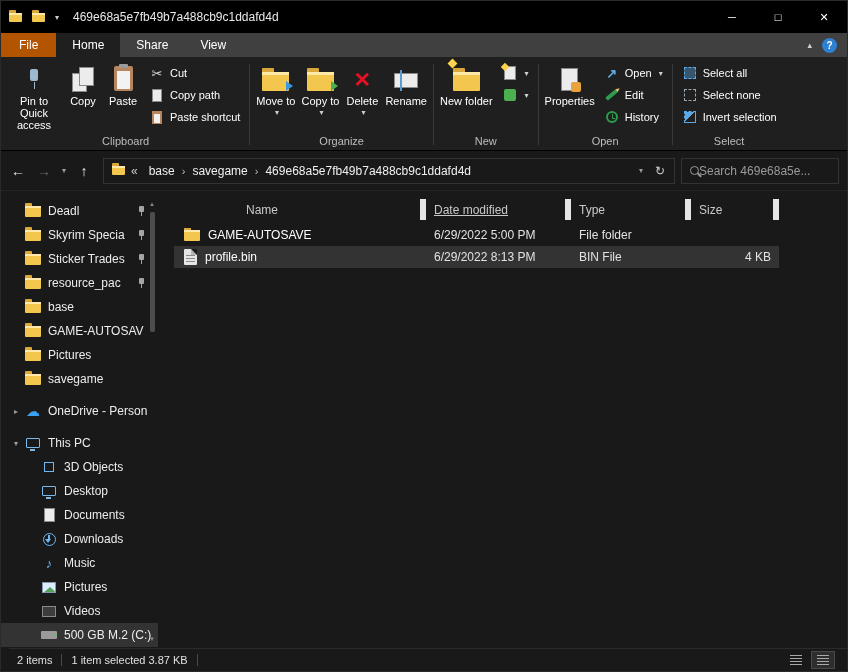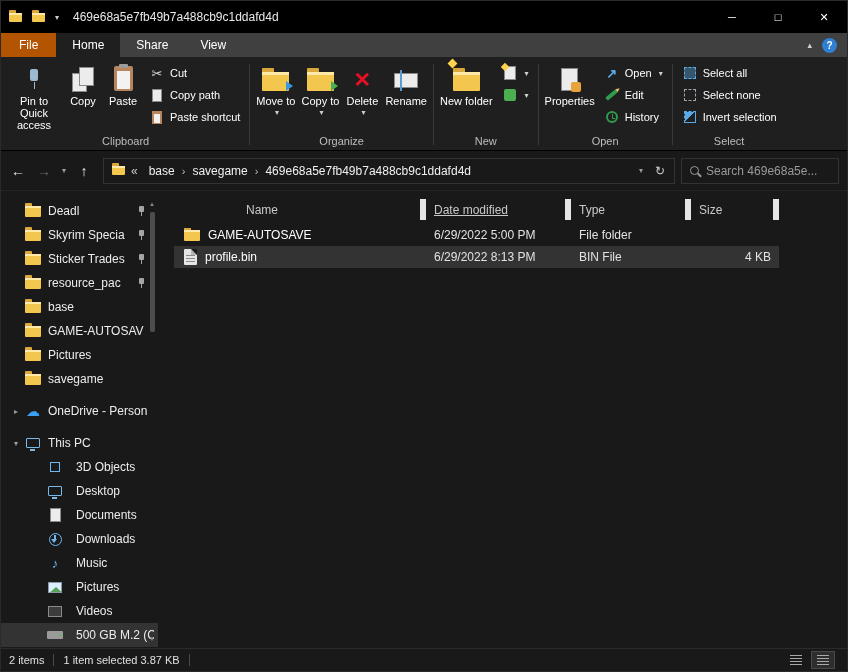--- a/index.html
+++ b/index.html
@@ -86,36 +86,36 @@
   .nav-btn { width:26px; height:26px; display:flex; align-items:center; justify-content:center; font-size:14px; color:#e8e8e8; flex:0 0 auto; }
   .nav-btn.dim { color:#6a6a6a; }
   .nav-btn.tiny { width:14px; font-size:8px; color:#9a9a9a; }
   .address-box { flex:1; height:26px; border:1px solid #333; background:#191919; display:flex; align-items:center; padding:0 2px 0 8px; margin:0 6px; min-width:0; }
   .crumb-overflow { color:#cfcfcf; margin:0 6px 0 6px; }
   .crumb { padding:0 5px; white-space:nowrap; color:#f0f0f0; }
   .crumb-sep { color:#bdbdbd; font-size:11px; padding:0 2px; }
   .ab-spacer { flex:1; }
   .ab-btn { width:24px; height:24px; display:flex; align-items:center; justify-content:center; color:#cfcfcf; }
   .ab-btn.chev { font-size:8px; }
-  .search-box { width:158px; height:26px; border:1px solid #333; background:#191919; display:flex; align-items:center; padding:0 8px; gap:7px; flex:0 0 auto; }
+  .search-box { width:158px; height:26px; border:1px solid #333; background:#191919; display:flex; align-items:center; padding:0 8px; flex:0 0 auto; }
   .mag { width:9px; height:9px; border:1.5px solid #9a9a9a; border-radius:50%; position:relative; flex:0 0 auto; }
   .mag::after { content:""; position:absolute; width:5px; height:1.5px; background:#9a9a9a; transform:rotate(45deg); right:-4px; bottom:-1px; }
   .search-box input { flex:1; min-width:0; background:transparent; border:none; outline:none; color:#ddd; font-size:12px; font-family:"Liberation Sans",sans-serif; }
   .search-box input::placeholder { color:#9a9a9a; }
 
   
   .main { flex:1; display:flex; overflow:hidden; }
   .sidebar { flex:0 0 157px; position:relative; padding-top:8px; overflow:hidden; }
   .side-item { height:24px; display:flex; align-items:center; padding:0 4px 0 8px; color:#ececec; }
   .side-item.selected { background:#333; }
   .side-item.gap { margin-top:8px; }
   .chev { width:14px; font-size:8px; color:#9a9a9a; text-align:center; flex:0 0 auto; }
   .s-ic { width:20px; display:flex; justify-content:center; align-items:center; margin-right:5px; flex:0 0 auto; }
   .s-lbl { flex:1; white-space:nowrap; overflow:hidden; }
-  .child { padding-left:24px;gap:6px; }
+  .child { padding-left:24px; }
   .pin-ic { width:10px; height:12px; position:relative; flex:0 0 auto; margin-right:8px; opacity:.85; }
   .pin-ic::before { content:""; position:absolute; top:1px; left:2.5px; width:5px; height:6px; background:#bdbdbd; border-radius:1px; }
   .pin-ic::after { content:""; position:absolute; top:7px; left:4.5px; width:1px; height:4px; background:#bdbdbd; }
   .glyph-cloud { color:#3aa0f3; font-size:14px; line-height:14px; }
   .ic-pc { width:14px; height:10px; border:1.5px solid #7ab8e8; border-radius:1px; position:relative; }
   .ic-pc::after { content:""; position:absolute; left:3px; bottom:-4px; width:5px; height:2px; background:#7ab8e8; }
   .ic-3d { width:10px; height:10px; border:1.5px solid #6fb7f0; }
   .ic-docsm { width:11px; height:14px; background:#ececec; border:1px solid #8a8a8a; }
   .ic-down { position:relative; width:13px; height:13px; border:1.5px solid #6fb7f0; border-radius:50%; }
   .ic-down::before { content:""; position:absolute; left:4.5px; top:1.5px; width:1.5px; height:4px; background:#6fb7f0; }
@@ -145,21 +145,21 @@
   .fcell { padding:0 8px; white-space:nowrap; overflow:hidden; }
   .fc-name { width:252px; display:flex; align-items:center; gap:8px; padding-left:10px; }
   .fc-date { width:145px; color:#e2e2e2; }
   .fc-type { width:120px; color:#e2e2e2; }
   .fc-size { width:88px; text-align:right; color:#e2e2e2; }
   .ic-binfile { width:13px; height:16px; background:#e6e6e6; border-radius:1px; position:relative; flex:0 0 auto; }
   .ic-binfile::before { content:""; position:absolute; top:0; right:0; border:3px solid; border-color:#191919 #191919 #b5b5b5 #b5b5b5; }
   .ic-binfile::after { content:""; position:absolute; left:2px; top:6px; width:9px; height:1px; background:#8a8a8a; box-shadow:0 3px 0 #8a8a8a, 0 6px 0 #8a8a8a; }
 
   
-  .statusbar { flex:0 0 23px; border-top:1px solid #2b2b2b; background:#191919; display:flex; align-items:center; padding:0 8px; font-size:11px; color:#e0e0e0; }
+  .statusbar { flex:0 0 23px; border-top:1px solid #2b2b2b; background:#191919; display:flex; align-items:center; padding:0 8px; font-size:11px; color:#e0e0e0;margin-left:8px; }
   .sbar-sep { width:1px; height:12px; background:#4a4a4a; margin:0 9px; }
   .status-right { margin-left:auto; display:flex; gap:3px; padding-right:4px; }
   .view-btn { width:24px; height:18px; display:flex; align-items:center; justify-content:center; border:1px solid transparent; }
   .view-btn.active { background:#2e2e2e; border-color:#4a4a4a; }
   .vi { width:12px; height:10px; background:repeating-linear-gradient(#a8a8a8 0 1px, transparent 1px 3px); }
 </style>
 </head>
 <body>
 
 <div class="window">

